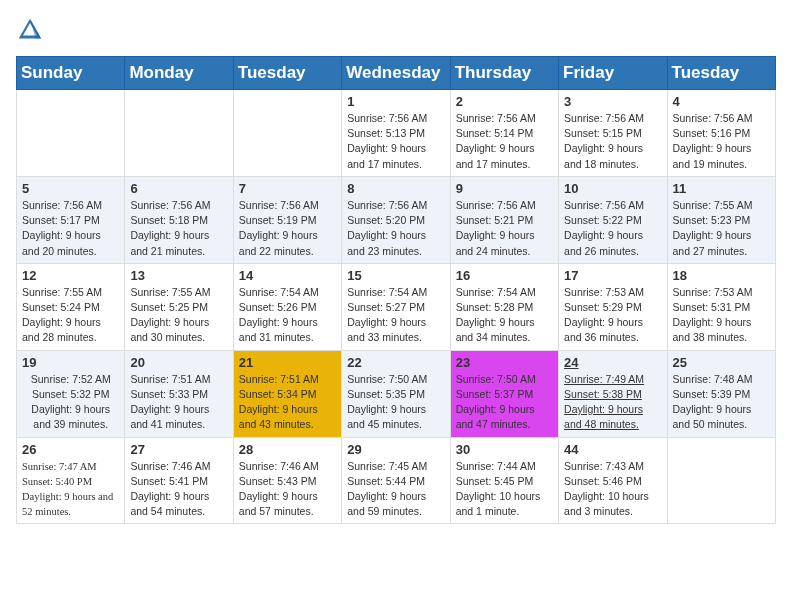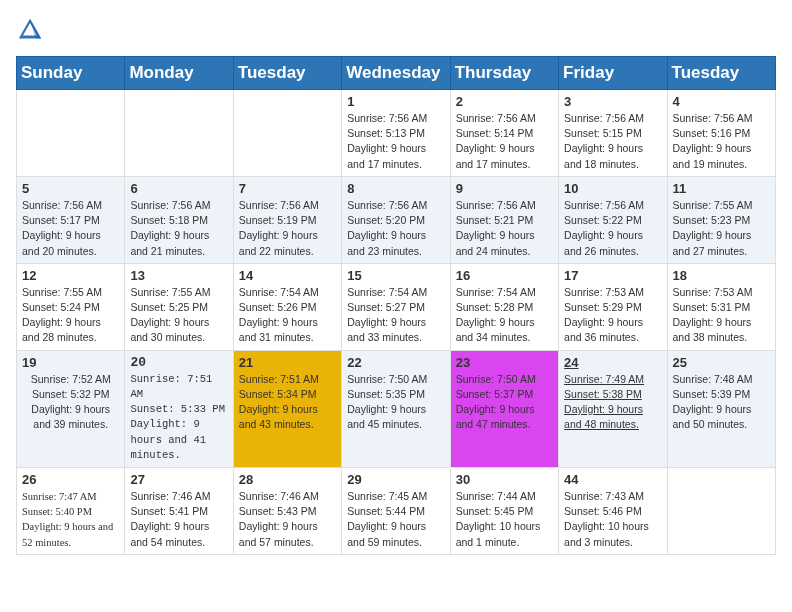--- a/index.html
+++ b/index.html
@@ -244,21 +244,21 @@
 Daylight: 9 hours and 38 minutes.</div>
         </td>
       </tr>
       <tr>
         <td style="background: rgb(238, 243, 250);">
           <span class="day-num">19</span>
           <div class="day-info" style="white-space: pre-line; text-align: center;">Sunrise: 7:52 AM
 Sunset: 5:32 PM
 Daylight: 9 hours and 39 minutes.</div>
         </td>
-        <td style="background: rgb(238, 243, 250); font-family: Liberation Mono, monospace;">
+        <td style="background: rgb(238, 243, 250);">
           <span class="day-num">20</span>
           <div class="day-info" style="white-space: pre-line;">Sunrise: 7:51 AM
 Sunset: 5:33 PM
 Daylight: 9 hours and 41 minutes.</div>
         </td>
         <td style="background: #eab308;">
           <span class="day-num">21</span>
           <div class="day-info" style="white-space: pre-line;">Sunrise: 7:51 AM
 Sunset: 5:34 PM
 Daylight: 9 hours and 43 minutes.</div>

